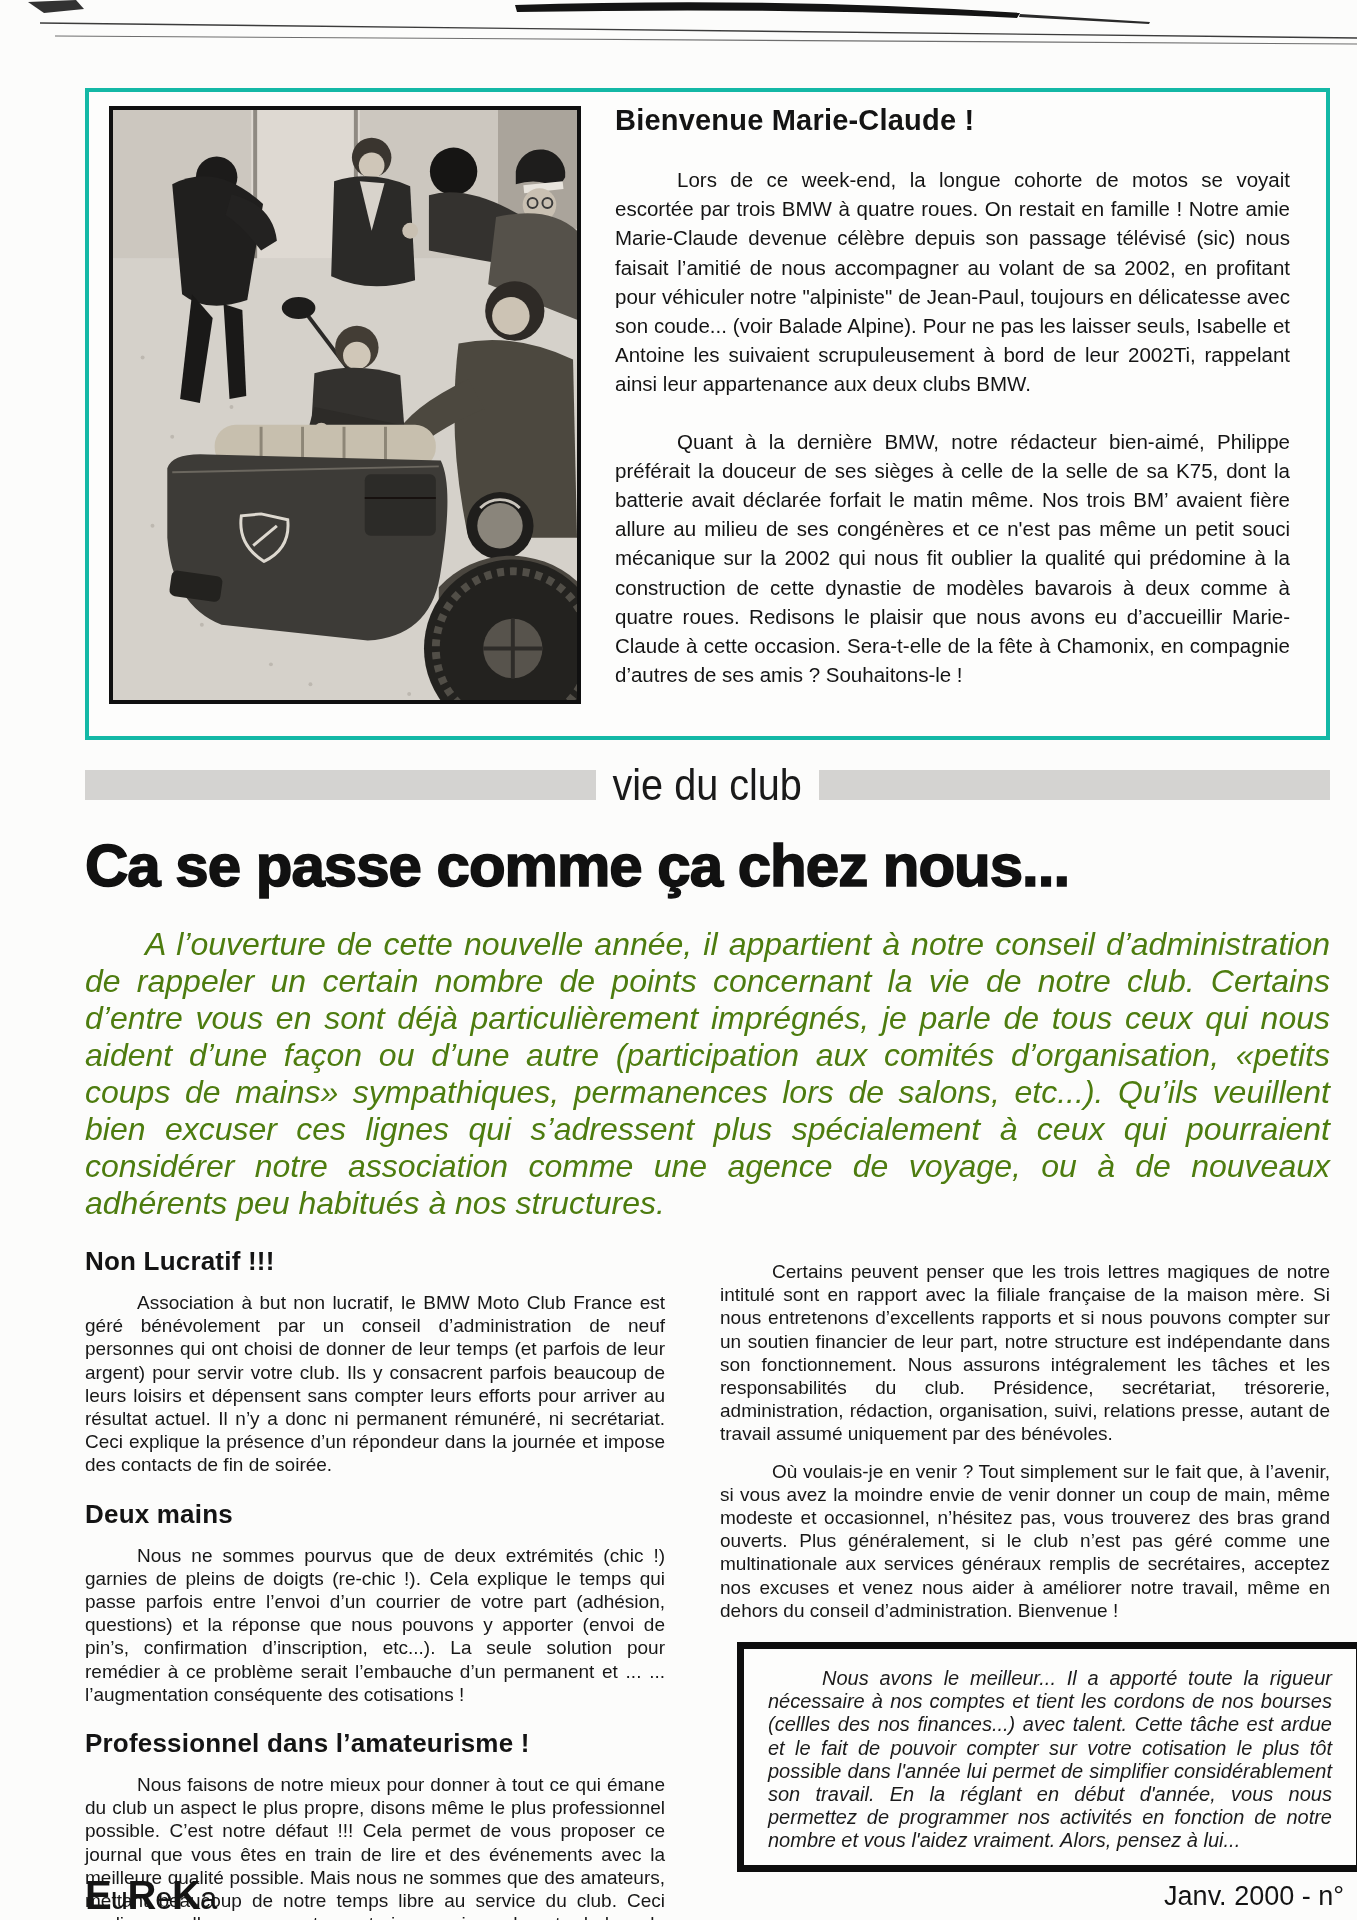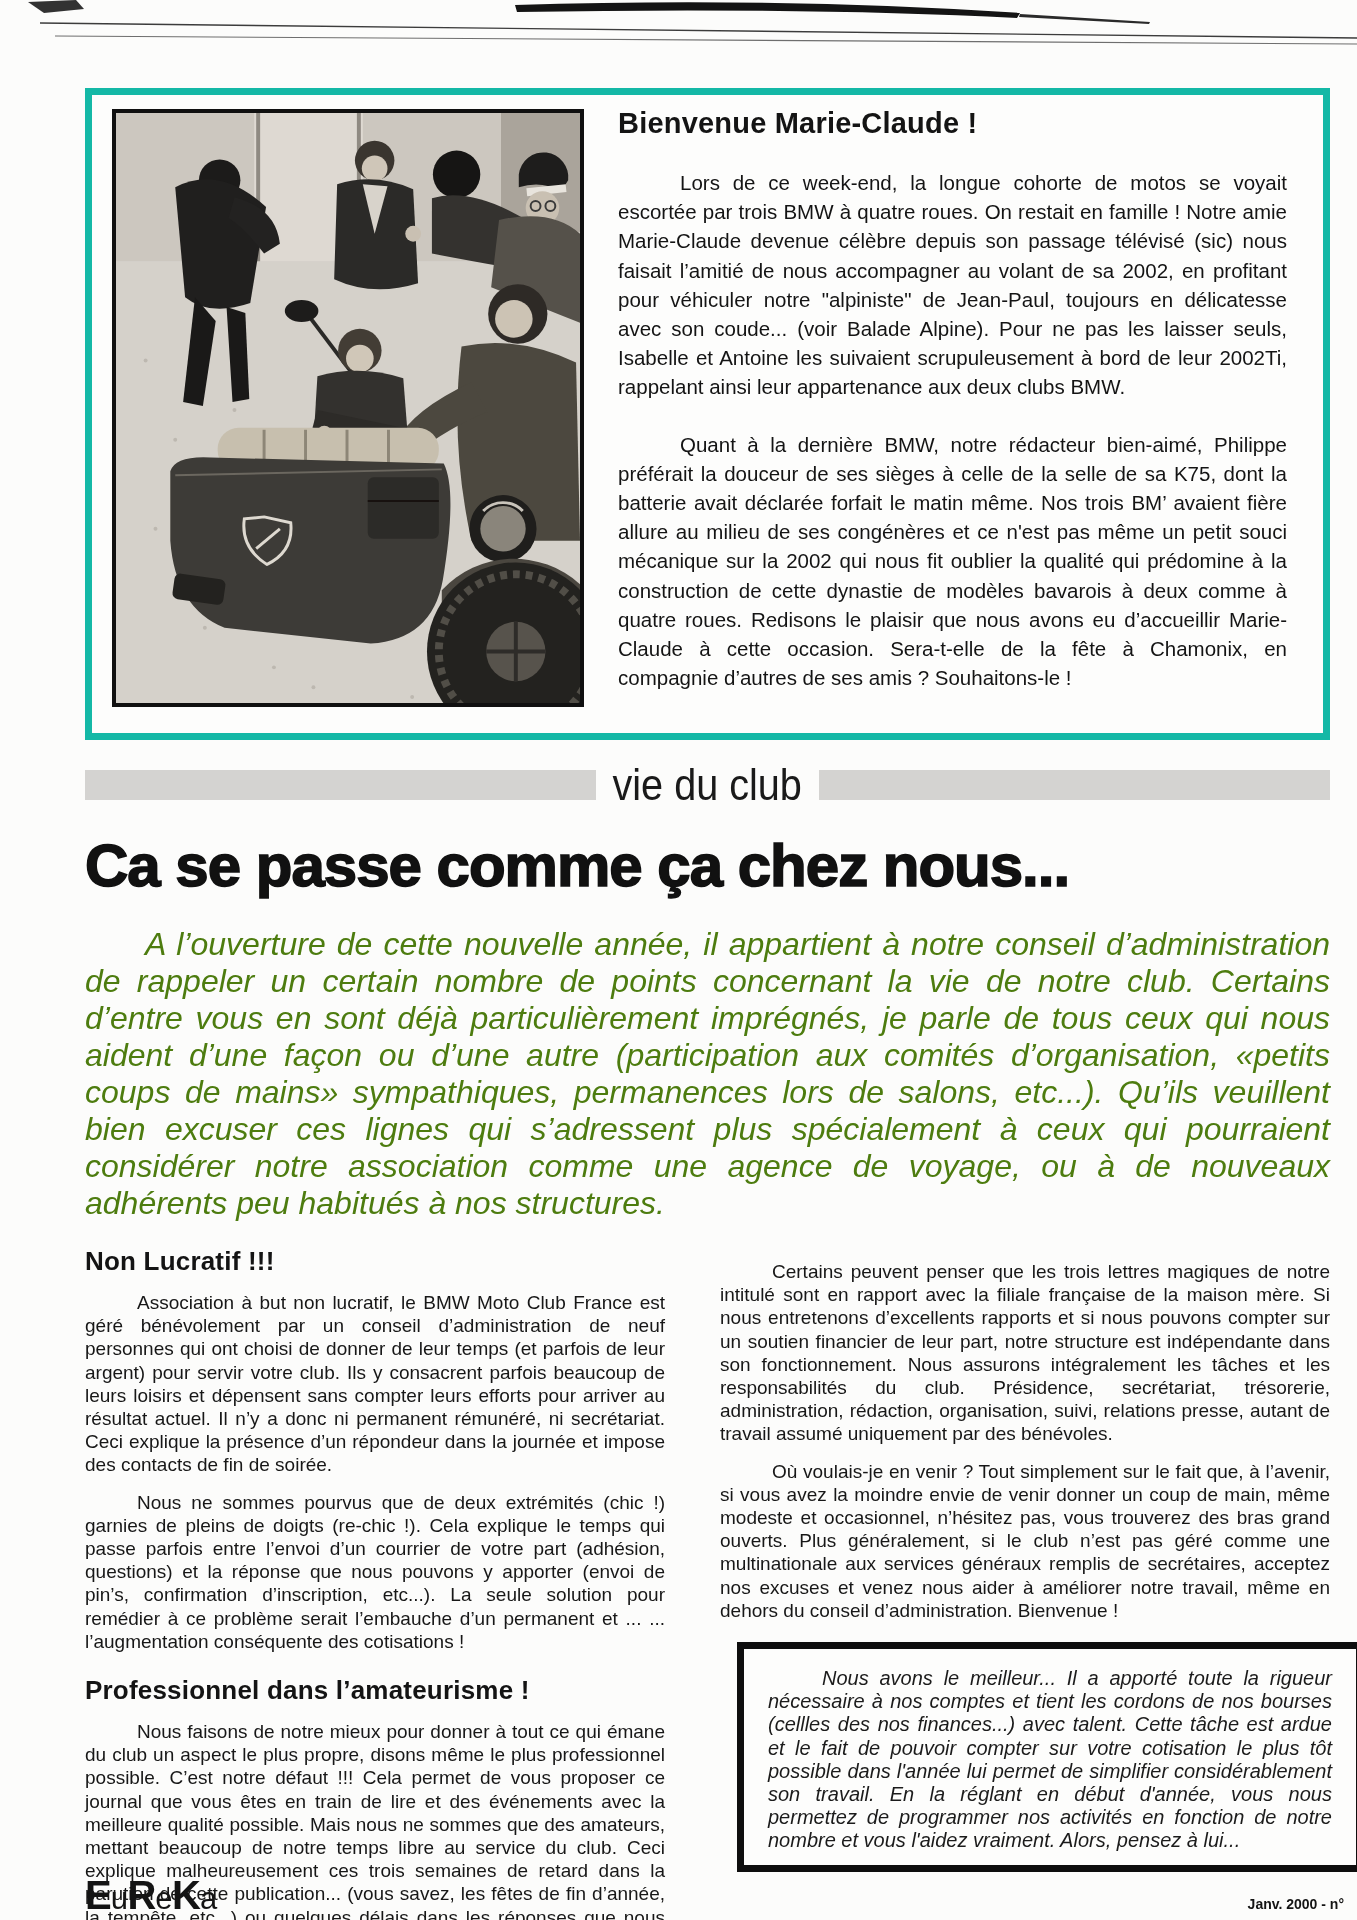--- a/index.html
+++ b/index.html
@@ -6,21 +6,21 @@
   body{
     width:1357px;height:1920px;position:relative;overflow:hidden;
     background:#fcfcfb;color:#141414;
     font-family:"Liberation Sans","DejaVu Sans",sans-serif;
   }
   .artifacts{position:absolute;left:0;top:0;width:1357px;height:52px;display:block;}
   .content{position:absolute;left:85px;top:88px;width:1245px;}
 
   
   .top-box{
-    border:7px solid #14b8a6;box-sizing:border-box;height:652px;
+    border:4px solid #14b8a6;box-sizing:border-box;height:652px;
     display:flex;background:#fdfdfc;
   }
   .photo-frame{
     flex:none;width:472px;height:598px;margin:14px 0 0 20px;
     border:4px solid #101010;box-sizing:border-box;background:#d8d4ce;
   }
   .photo-frame svg{width:100%;height:100%;display:block;}
   .article{flex:1;margin:4px 36px 0 34px;}
   .article h2{
     font-size:29px;font-weight:bold;margin:8px 0 0;letter-spacing:.2px;
@@ -68,21 +68,21 @@
   .note p{
     font-style:italic;font-size:20px;line-height:23.2px;text-align:justify;
     text-indent:54px;margin:12px 0 0;color:#1b1b1b;
   }
 
   
   .footer{position:absolute;left:85px;width:1245px;bottom:2px;height:40px;}
   .logo{position:absolute;left:0;right:0;text-align:left;bottom:0;white-space:nowrap;}
   .logo .lg{font-size:40px;font-weight:bold;letter-spacing:-1px;}
   .logo .sm{font-size:31px;font-weight:400;letter-spacing:-.5px;}
-  .issue{position:absolute;right:-14px;bottom:6px;font-size:14px;font-weight:bold;}
+  .issue{position:absolute;right:-14px;bottom:6px;font-size:27px;font-weight:normal;}
 </style>
 </head>
 <body>
 
 <div class="page">
 
   <svg class="artifacts" viewBox="0 0 1357 52" preserveAspectRatio="none">
     <path d="M28,2 L76,0 L84,9 L44,13 Z" fill="#1c1c1c" opacity="0.9"></path>
     <path d="M515,5 Q780,-3 1020,13 L1017,18 Q800,7 517,12 Z" fill="#141414"></path>
     <path d="M1020,14 L1150,22 L1149,24 L1019,17 Z" fill="#2a2a2a"></path>
@@ -194,20 +194,21 @@
       <div class="bar"></div>
     </div>
 
     <h1 class="headline">Ca se passe comme ça chez nous...</h1>
     <p class="intro">A l’ouverture de cette nouvelle année, il appartient à notre conseil d’administration de rappeler un certain nombre de points concernant la vie de notre club. Certains d’entre vous en sont déjà particulièrement imprégnés, je parle de tous ceux qui nous aident d’une façon ou d’une autre (participation aux comités d’organisation, «petits coups de mains» sympathiques, permanences lors de salons, etc...). Qu’ils veuillent bien excuser ces lignes qui s’adressent plus spécialement à ceux qui pourraient considérer notre association comme une agence de voyage, ou à de nouveaux adhérents peu habitués à nos structures.</p>
 
     <div class="cols">
       <div class="col col-left">
         <h3>Non Lucratif !!!</h3>
         <p>Association à but non lucratif, le BMW Moto Club France est géré bénévolement par un conseil d’administration de neuf personnes qui ont choisi de donner de leur temps (et parfois de leur argent) pour servir votre club. Ils y consacrent parfois beaucoup de leurs loisirs et dépensent sans compter leurs efforts pour arriver au résultat actuel. Il n’y a donc ni permanent rémunéré, ni secrétariat. Ceci explique la présence d’un répondeur dans la journée et impose des contacts de fin de soirée.</p>
+        <h3>Deux mains</h3>
         <p>Nous ne sommes pourvus que de deux extrémités (chic !) garnies de pleins de doigts (re-chic !). Cela explique le temps qui passe parfois entre l’envoi d’un courrier de votre part (adhésion, questions) et la réponse que nous pouvons y apporter (envoi de pin’s, confirmation d’inscription, etc...). La seule solution pour remédier à ce problème serait l’embauche d’un permanent et ...  ... l’augmentation conséquente des cotisations !</p>
         <h3>Professionnel dans l’amateurisme !</h3>
         <p>Nous faisons de notre mieux pour donner à tout ce qui émane du club un aspect le plus propre, disons même le plus professionnel possible. C’est notre défaut !!! Cela permet de vous proposer ce journal que vous êtes en train de lire et des événements avec la meilleure qualité possible. Mais nous ne sommes que des amateurs, mettant beaucoup de notre temps libre au service du club. Ceci explique malheureusement ces trois semaines de retard dans la parution de cette publication...  (vous savez, les fêtes de fin d’année, la tempête, etc...) ou quelques délais dans les réponses que nous pouvons vous faire.</p>
       </div>
       <div class="col col-right">
         <p>Certains peuvent penser que les trois lettres magiques de notre intitulé sont en rapport avec la filiale française de la maison mère. Si nous entretenons d’excellents rapports et si nous pouvons compter sur un soutien financier de leur part, notre structure est indépendante dans son fonctionnement. Nous assurons intégralement les tâches et les responsabilités du club. Présidence, secrétariat, trésorerie, administration, rédaction, organisation, suivi, relations presse, autant de travail assumé uniquement par des bénévoles.</p>
         <p>Où voulais-je en venir ? Tout simplement sur le fait que, à l’avenir, si vous avez la moindre envie de venir donner un coup de main, même modeste et occasionnel, n’hésitez pas, vous trouverez des bras grand ouverts. Plus généralement, si le club n’est pas géré comme une multinationale aux services généraux remplis de secrétaires, acceptez nos excuses et venez nous aider à améliorer notre travail, même en dehors du conseil d’administration. Bienvenue !</p>
         <div class="note">
           <p>Nous avons le meilleur... Il a apporté toute la rigueur nécessaire à nos comptes et tient les cordons de nos bourses (cellles des nos finances...) avec talent. Cette tâche est ardue et le fait de pouvoir compter sur votre cotisation le plus tôt possible dans l'année lui permet de simplifier considérablement son travail. En la réglant en début d'année, vous nous permettez de programmer nos activités en fonction de notre nombre et vous l'aidez vraiment. Alors, pensez à lui...</p>
         </div>

